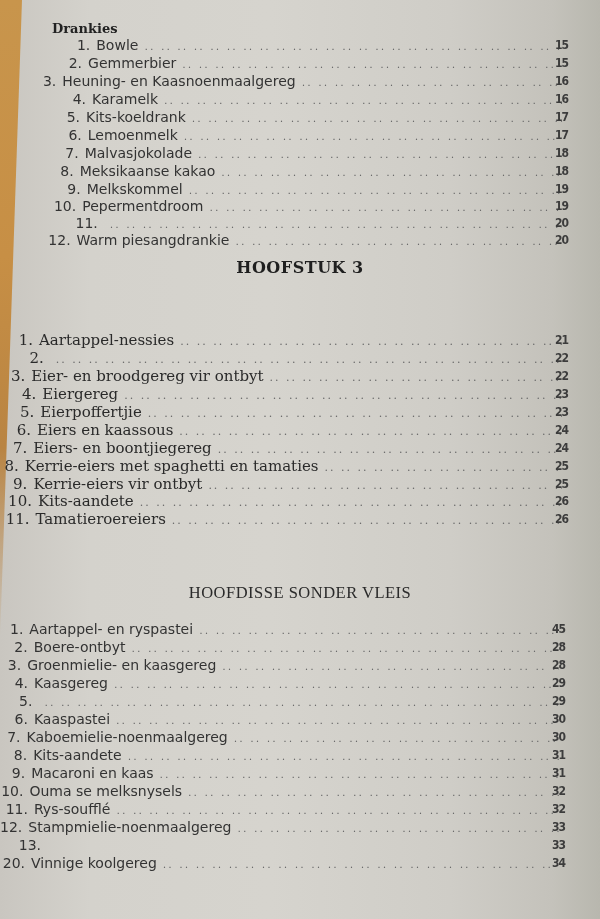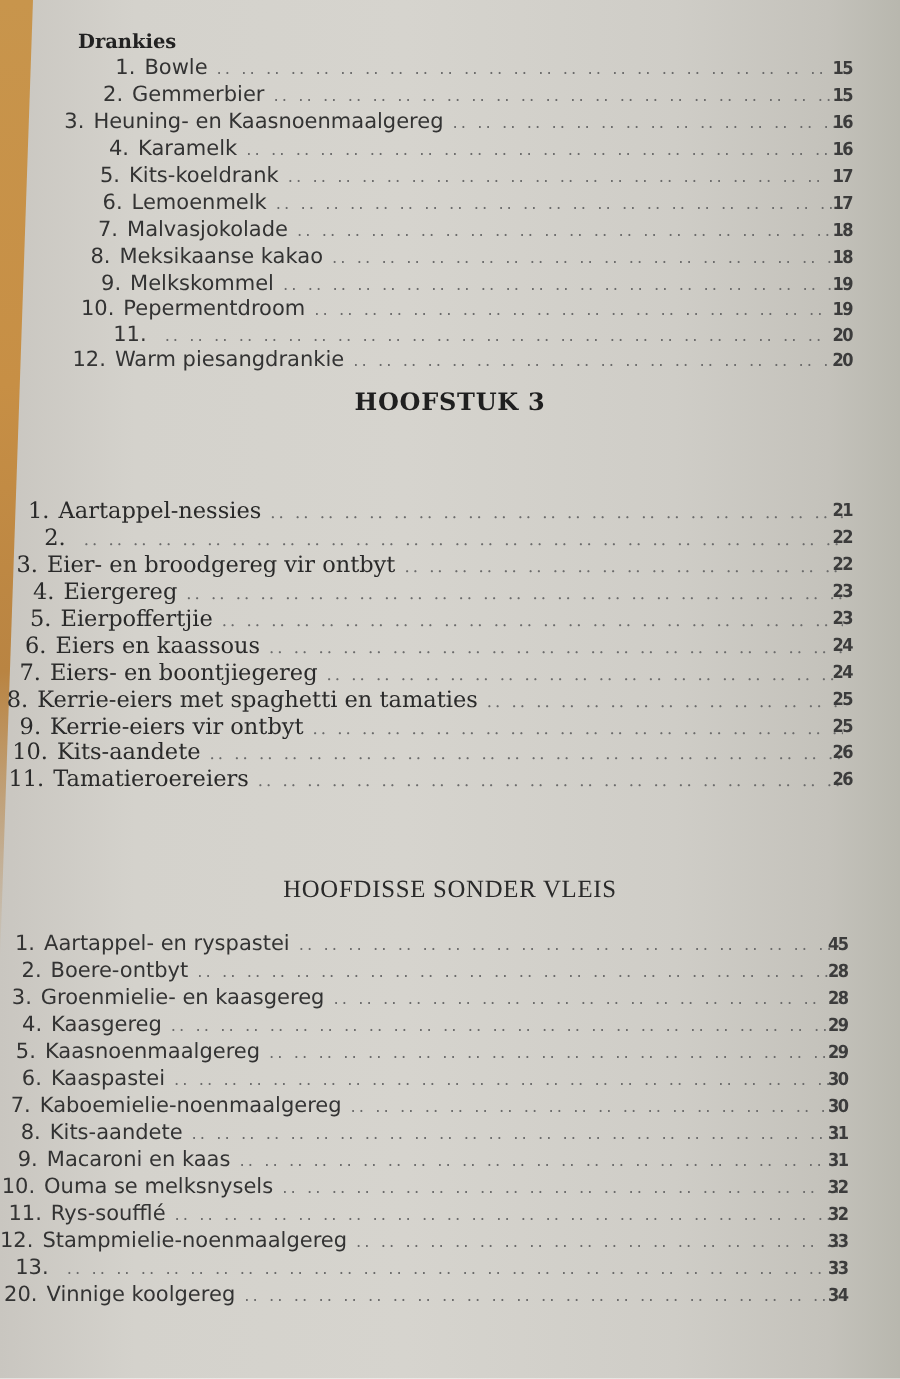--- a/index.html
+++ b/index.html
@@ -220,21 +220,20 @@
         <span class="pg">28</span>
       </div>
     <div class="row bold-row" style="top:674px;width:565px;">
         <span class="num" style="width:35px">4.</span>
         <span class="title">Kaasgereg</span>
         <span class="leader"></span>
         <span class="pg">29</span>
       </div>
     <div class="row bold-row" style="top:692px;width:565px;">
         <span class="num" style="width:35px">5.</span>
-        <span class="title">Kaasnoenmaalgereg</span>
         <span class="leader"></span>
         <span class="pg">29</span>
       </div>
     <div class="row bold-row" style="top:710px;width:565px;">
         <span class="num" style="width:35px">6.</span>
         <span class="title">Kaaspastei</span>
         <span class="leader"></span>
         <span class="pg">30</span>
       </div>
     <div class="row bold-row" style="top:728px;width:565px;">
@@ -266,21 +265,21 @@
         <span class="title">Rys-soufflé</span>
         <span class="leader"></span>
         <span class="pg">32</span>
       </div>
     <div class="row bold-row" style="top:818px;width:565px;">
         <span class="num" style="width:35px">12.</span>
         <span class="title">Stampmielie-noenmaalgereg</span>
         <span class="leader"></span>
         <span class="pg">33</span>
       </div>
-    <div class="row bold-row" style="top:836px;width:565px;">
+    <div class="row bold-row" style="top:836px;width:565px;flex-direction:column;">
         <span class="num" style="width:35px">13.</span>
         <span class="leader"></span>
         <span class="pg">33</span>
       </div>
     <div class="row bold-row" style="top:854px;width:565px;">
         <span class="num" style="width:35px">20.</span>
         <span class="title">Vinnige koolgereg</span>
         <span class="leader"></span>
         <span class="pg">34</span>
       </div>

